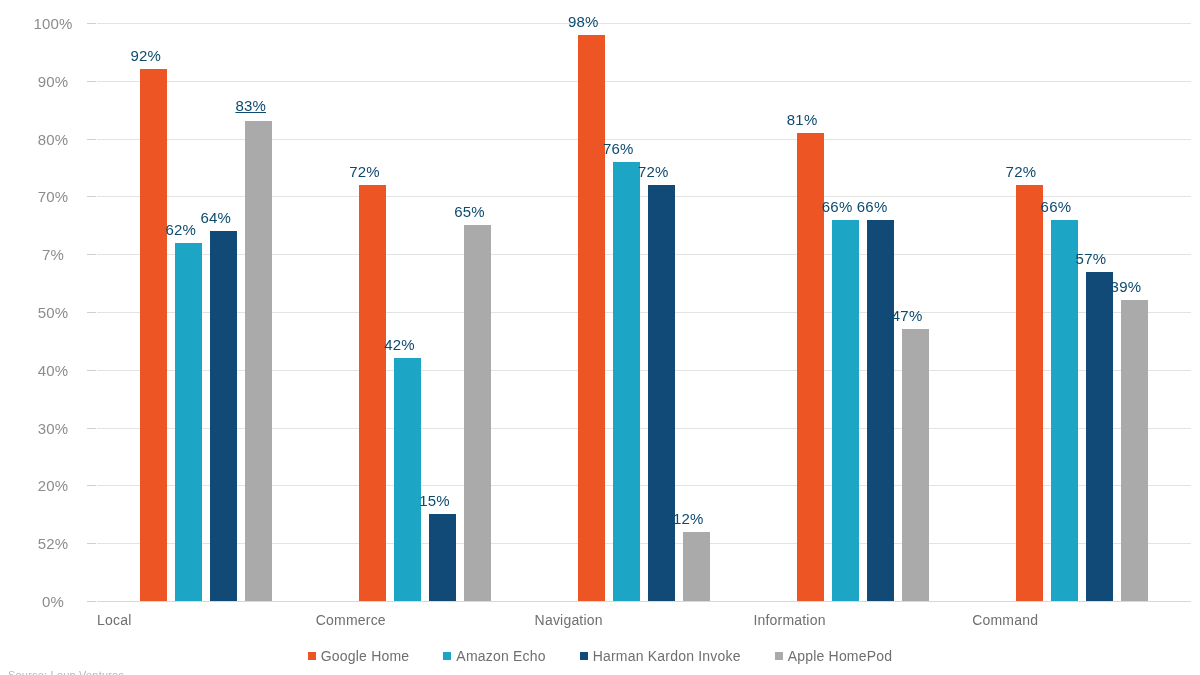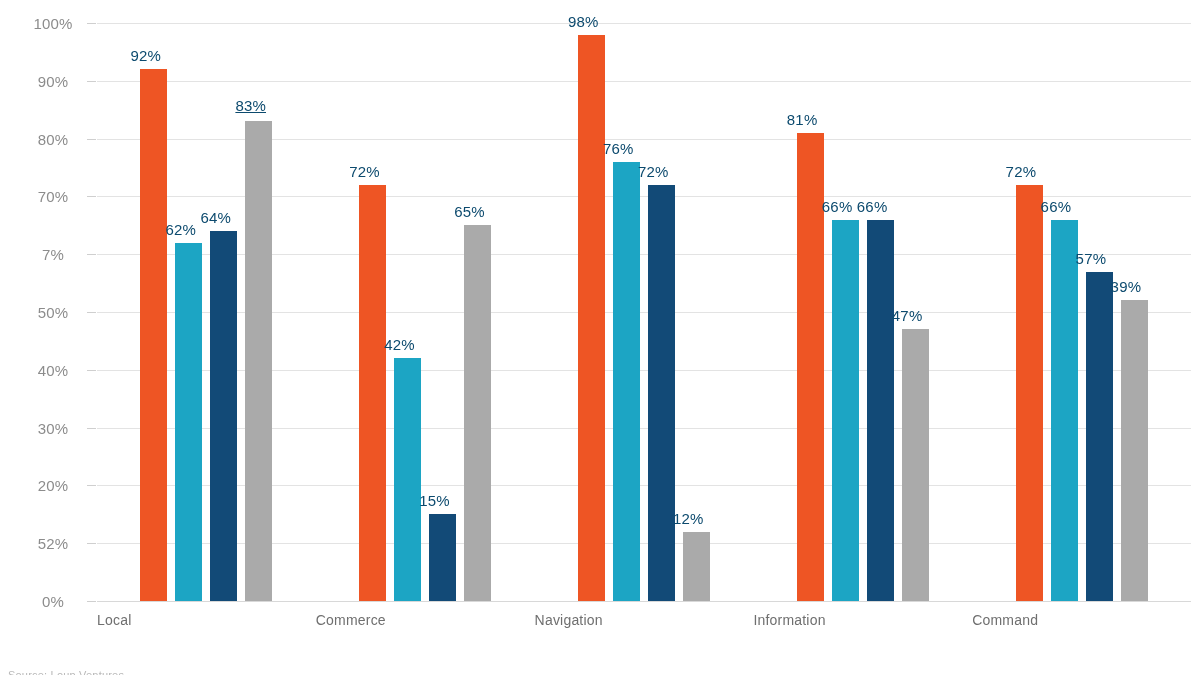--- a/index.html
+++ b/index.html
@@ -213,16 +213,34 @@
     </div>
 
   <div id="cat-labels">
       <div class="cat-label" style="left: 97px; width: 218.8px;">Local</div>
       <div class="cat-label" style="left: 315.8px; width: 218.8px;">Commerce</div>
       <div class="cat-label" style="left: 534.6px; width: 218.8px;">Navigation</div>
       <div class="cat-label" style="left: 753.4px; width: 218.8px;">Information</div>
       <div class="cat-label" style="left: 972.2px; width: 218.8px;">Command</div>
     </div>
 
+  <div class="legend" id="legend">
+      <div class="legend-item">
+        <span class="legend-swatch" style="background: rgb(238, 85, 36);"></span>
+        <span class="legend-label">Google Home</span>
+      </div>
+      <div class="legend-item">
+        <span class="legend-swatch" style="background: rgb(28, 165, 196);"></span>
+        <span class="legend-label">Amazon Echo</span>
+      </div>
+      <div class="legend-item">
+        <span class="legend-swatch" style="background: rgb(18, 74, 119);"></span>
+        <span class="legend-label">Harman Kardon Invoke</span>
+      </div>
+      <div class="legend-item">
+        <span class="legend-swatch" style="background: rgb(170, 170, 170);"></span>
+        <span class="legend-label">Apple HomePod</span>
+      </div>
+    </div>
 
   <div class="source-note">Source: Loup Ventures</div>
 
 </div>
 
 </body></html>

